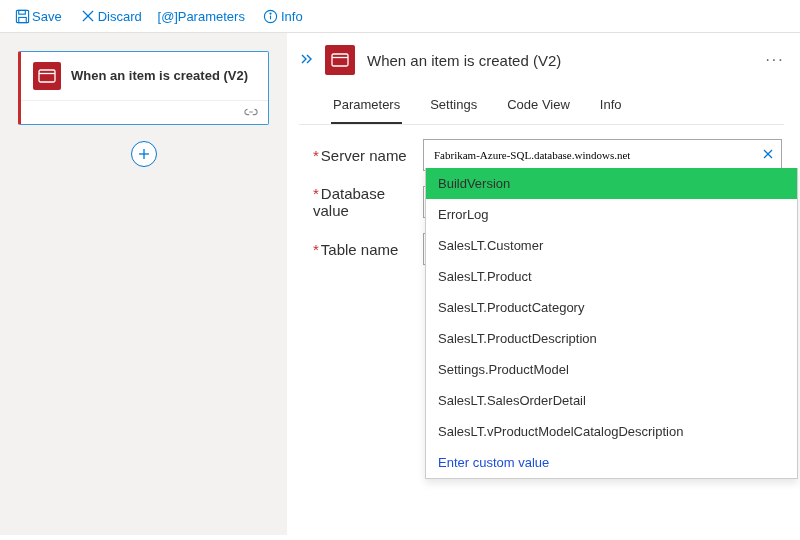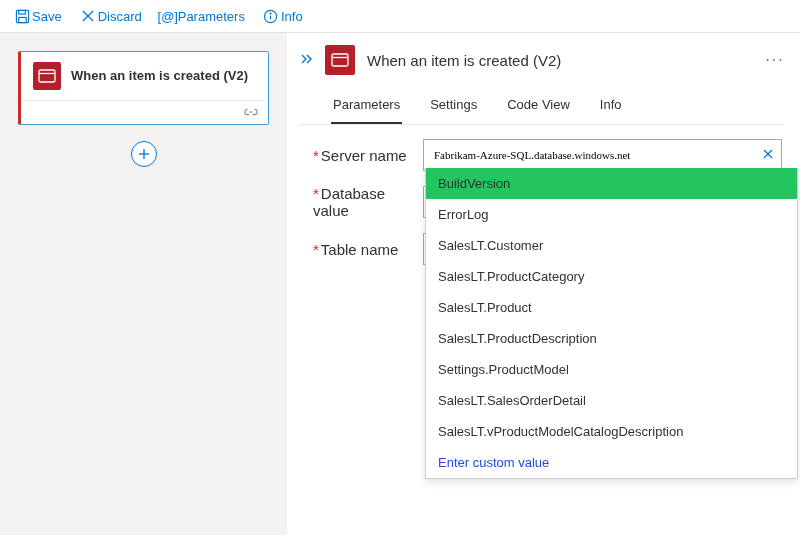--- a/index.html
+++ b/index.html
@@ -166,22 +166,22 @@
                 <path d="M3 3 L7 7 L11 3"></path>
               </svg>
           </span>
         </div>
       </div>
 
       <div class="dropdown">
         <div class="dd-item">BuildVersion</div>
         <div class="dd-item">ErrorLog</div>
         <div class="dd-item">SalesLT.Customer</div>
+        <div class="dd-item">SalesLT.Product</div>
         <div class="dd-item">SalesLT.ProductCategory</div>
-        <div class="dd-item">SalesLT.Product</div>
         <div class="dd-item">SalesLT.ProductDescription</div>
         <div class="dd-item">Settings.ProductModel</div>
         <div class="dd-item">SalesLT.SalesOrderDetail</div>
         <div class="dd-item">SalesLT.vProductModelCatalogDescription</div>
         <div class="dd-item dd-custom">Enter custom value</div>
       </div>
     </div>
   </div>
 </div>
 

